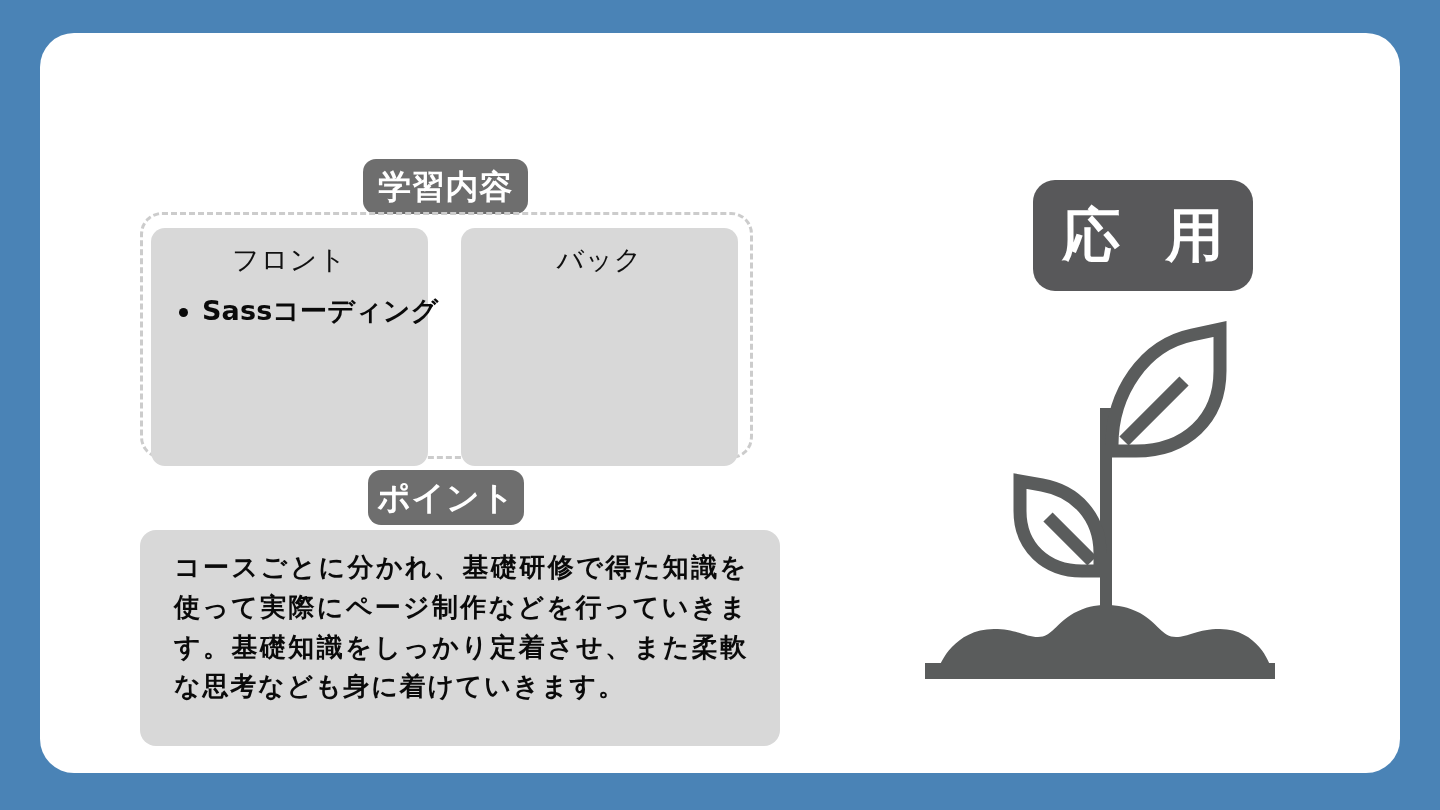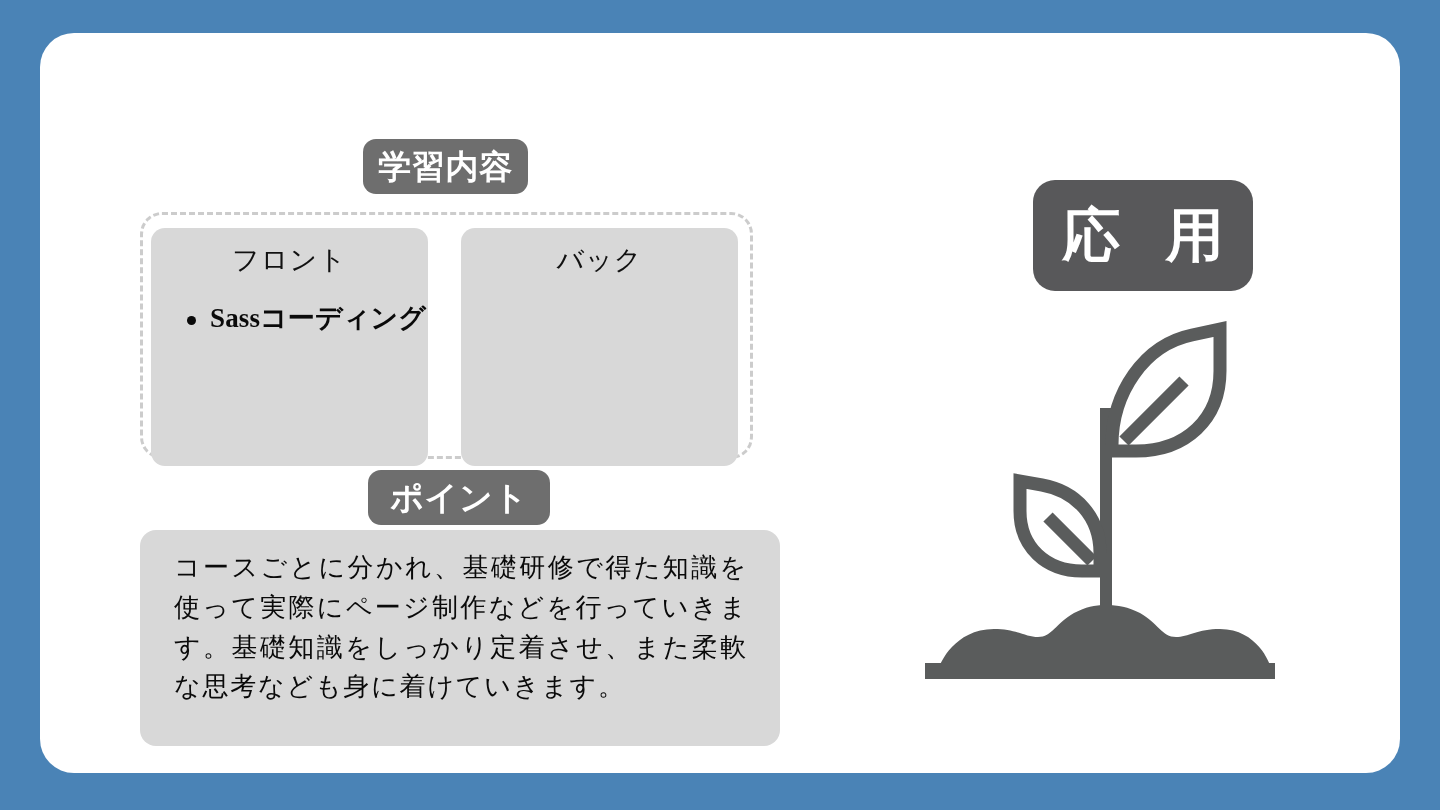--- a/index.html
+++ b/index.html
@@ -38,29 +38,29 @@
     font-weight: bold;
     text-align: center;
     line-height: 1;
     display: flex;
     align-items: center;
     justify-content: center;
     letter-spacing: 0.02em;
   }
   #badge-learning {
     left: 323px;
-    top: 106px;
+    top: 126px;
     width: 165px;
     height: 55px;
     font-size: 33px;
   }
   #badge-point {
     left: 328px;
     top: 437px;
-    width: 182px;
+    width: 156px;
     height: 55px;
     font-size: 33px;
   }
 
   #dashed-box {
     position: absolute;
     left: 100px;
     top: 179px;
     width: 613px;
     height: 247px;
@@ -88,24 +88,23 @@
     text-align: center;
     font-size: 27px;
     color: #111111;
     letter-spacing: 0.04em;
   }
   .subcol-list {
     position: absolute;
     top: 62px;
     left: 24px;
     right: 10px;
-    margin: 8px;
+    margin: 0;
     padding: 0;
     list-style: none;
-    font-family: Liberation Serif, serif;
   }
   .subcol-list li {
     position: relative;
     padding-left: 27px;
     font-size: 27px;
     font-weight: bold;
     color: #0a0a0a;
     line-height: 1.55;
     letter-spacing: 0.005em;
     white-space: nowrap;
@@ -130,21 +129,21 @@
     background: #d8d8d8;
     border-radius: 16px;
     box-sizing: border-box;
   }
   #point-text {
     position: absolute;
     left: 34px;
     top: 18px;
     width: 574px;
     font-size: 26px;
-    font-weight: normal;
+    font-weight: bold;
     color: #0a0a0a;
     line-height: 1.53;
     text-align: justify;
     text-justify: inter-character;
     letter-spacing: 0.07em;
   }
 
   
   #badge-applied {
     position: absolute;

